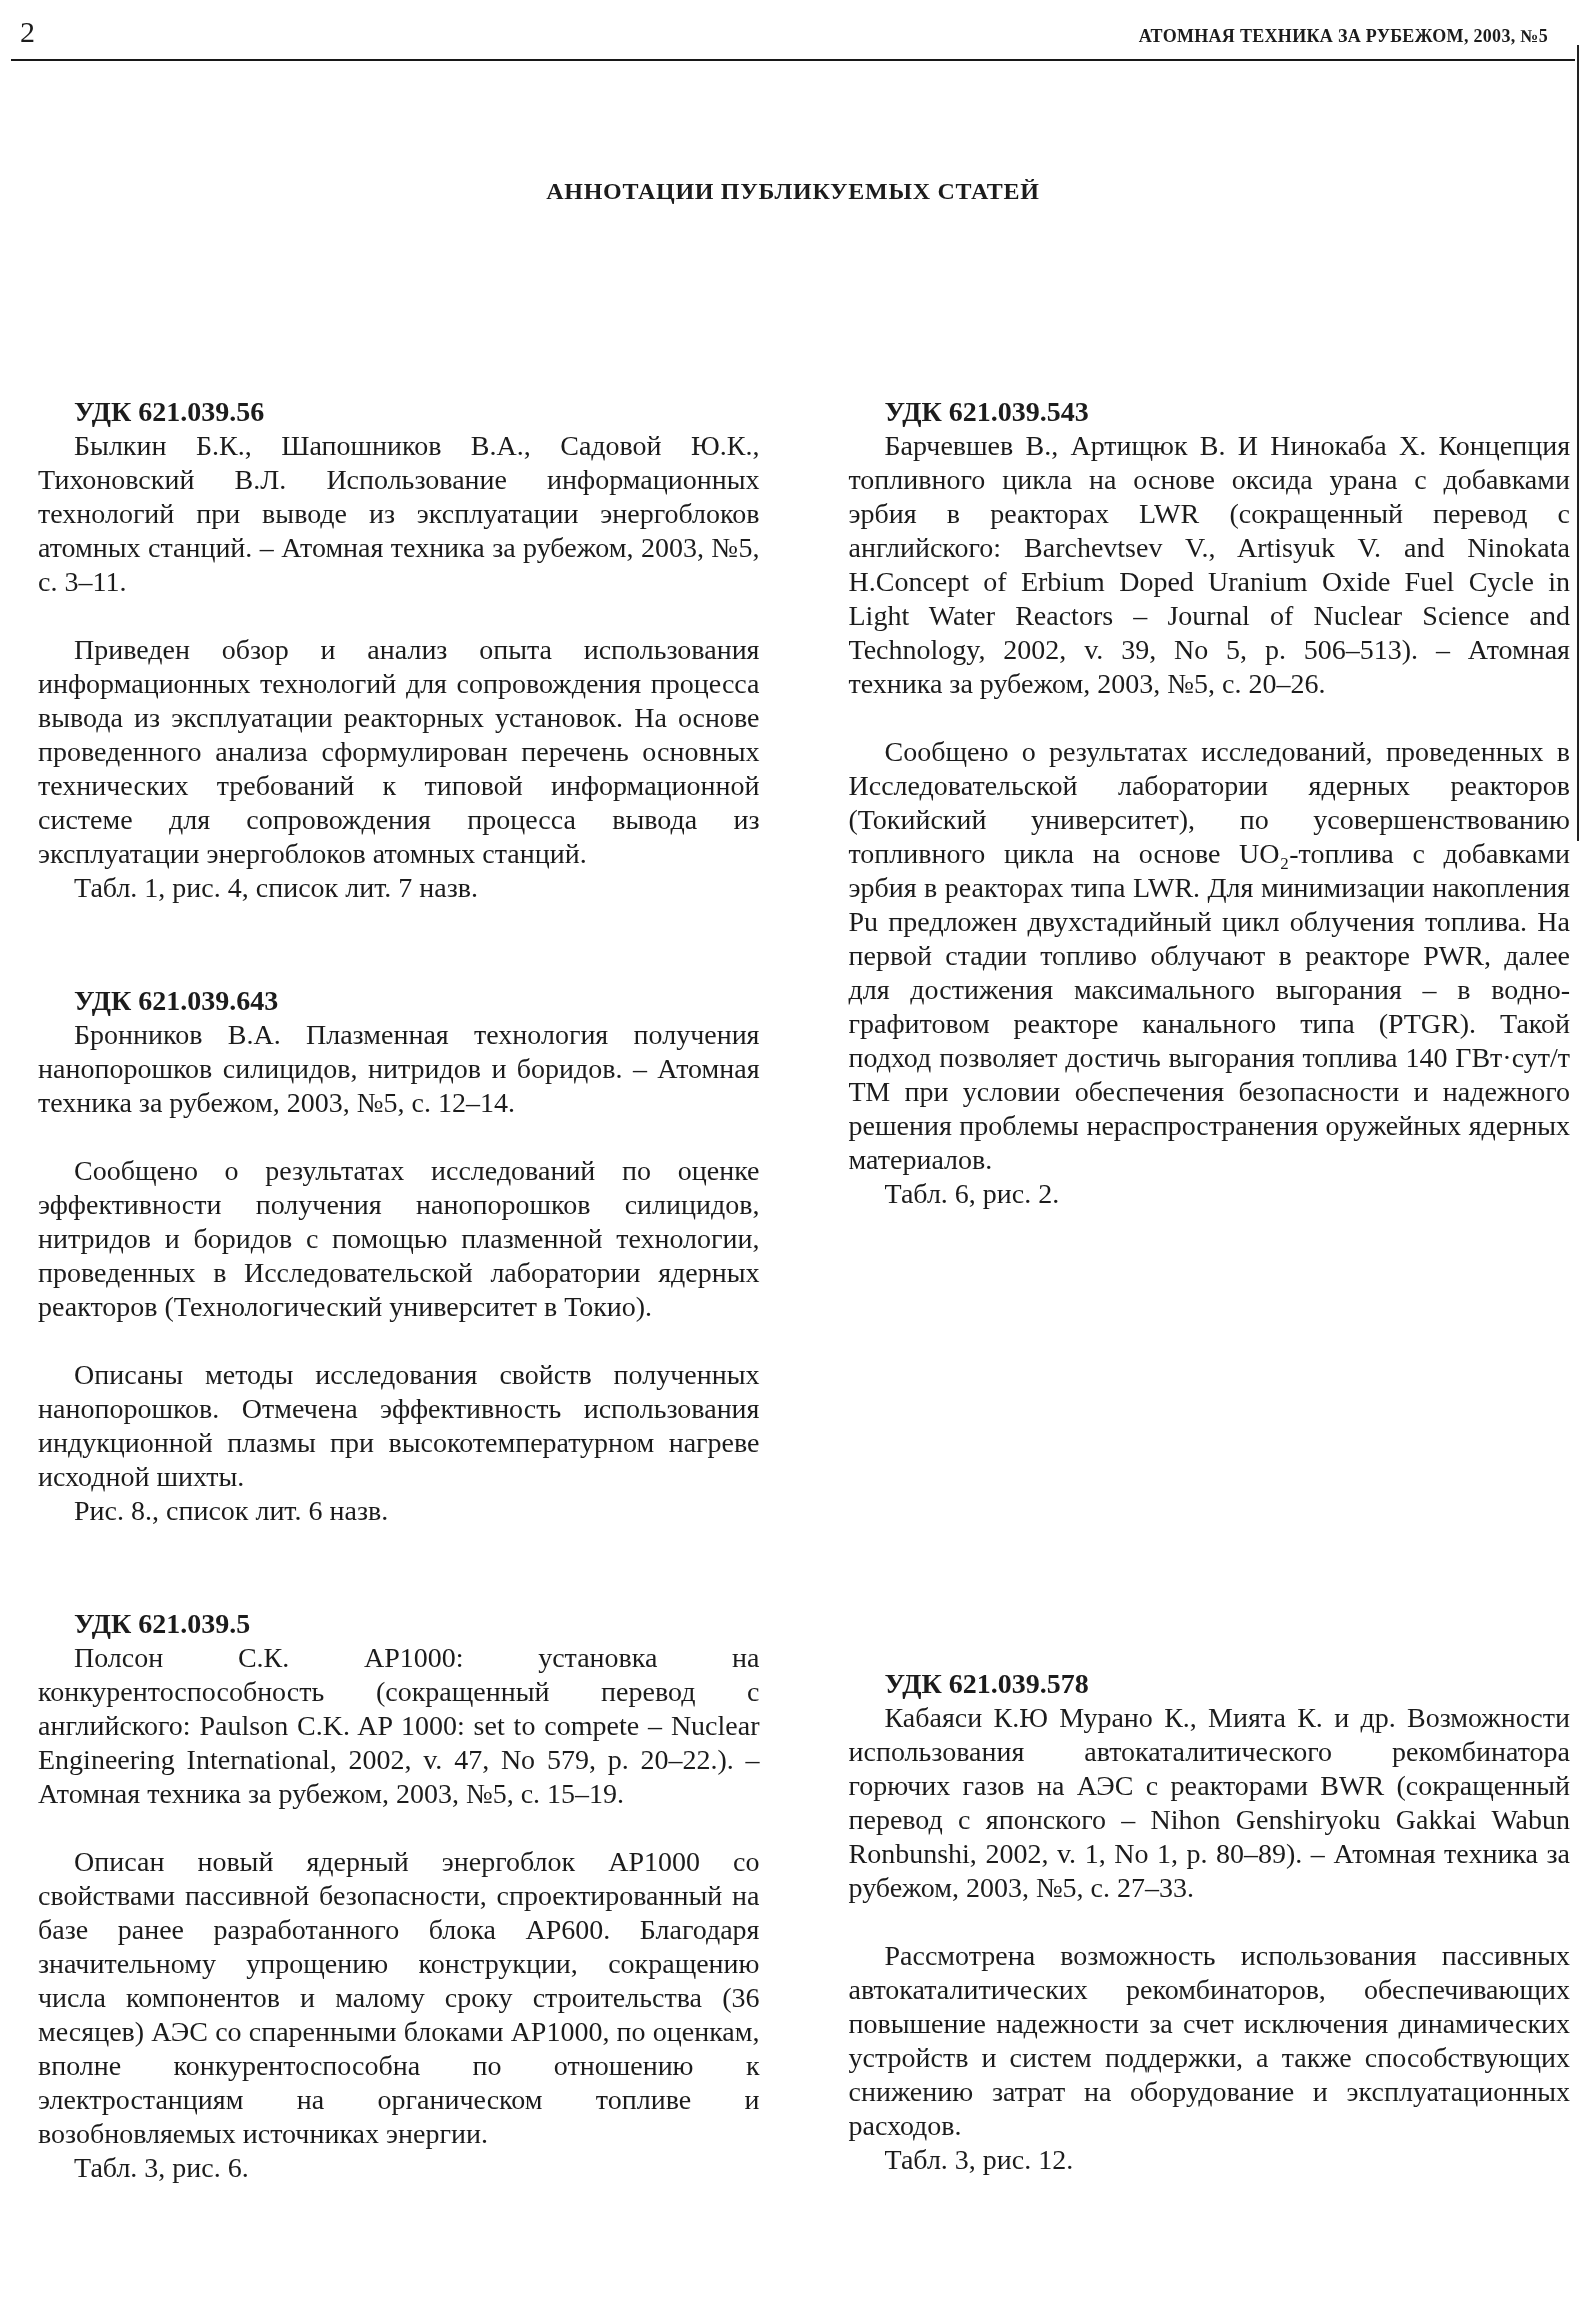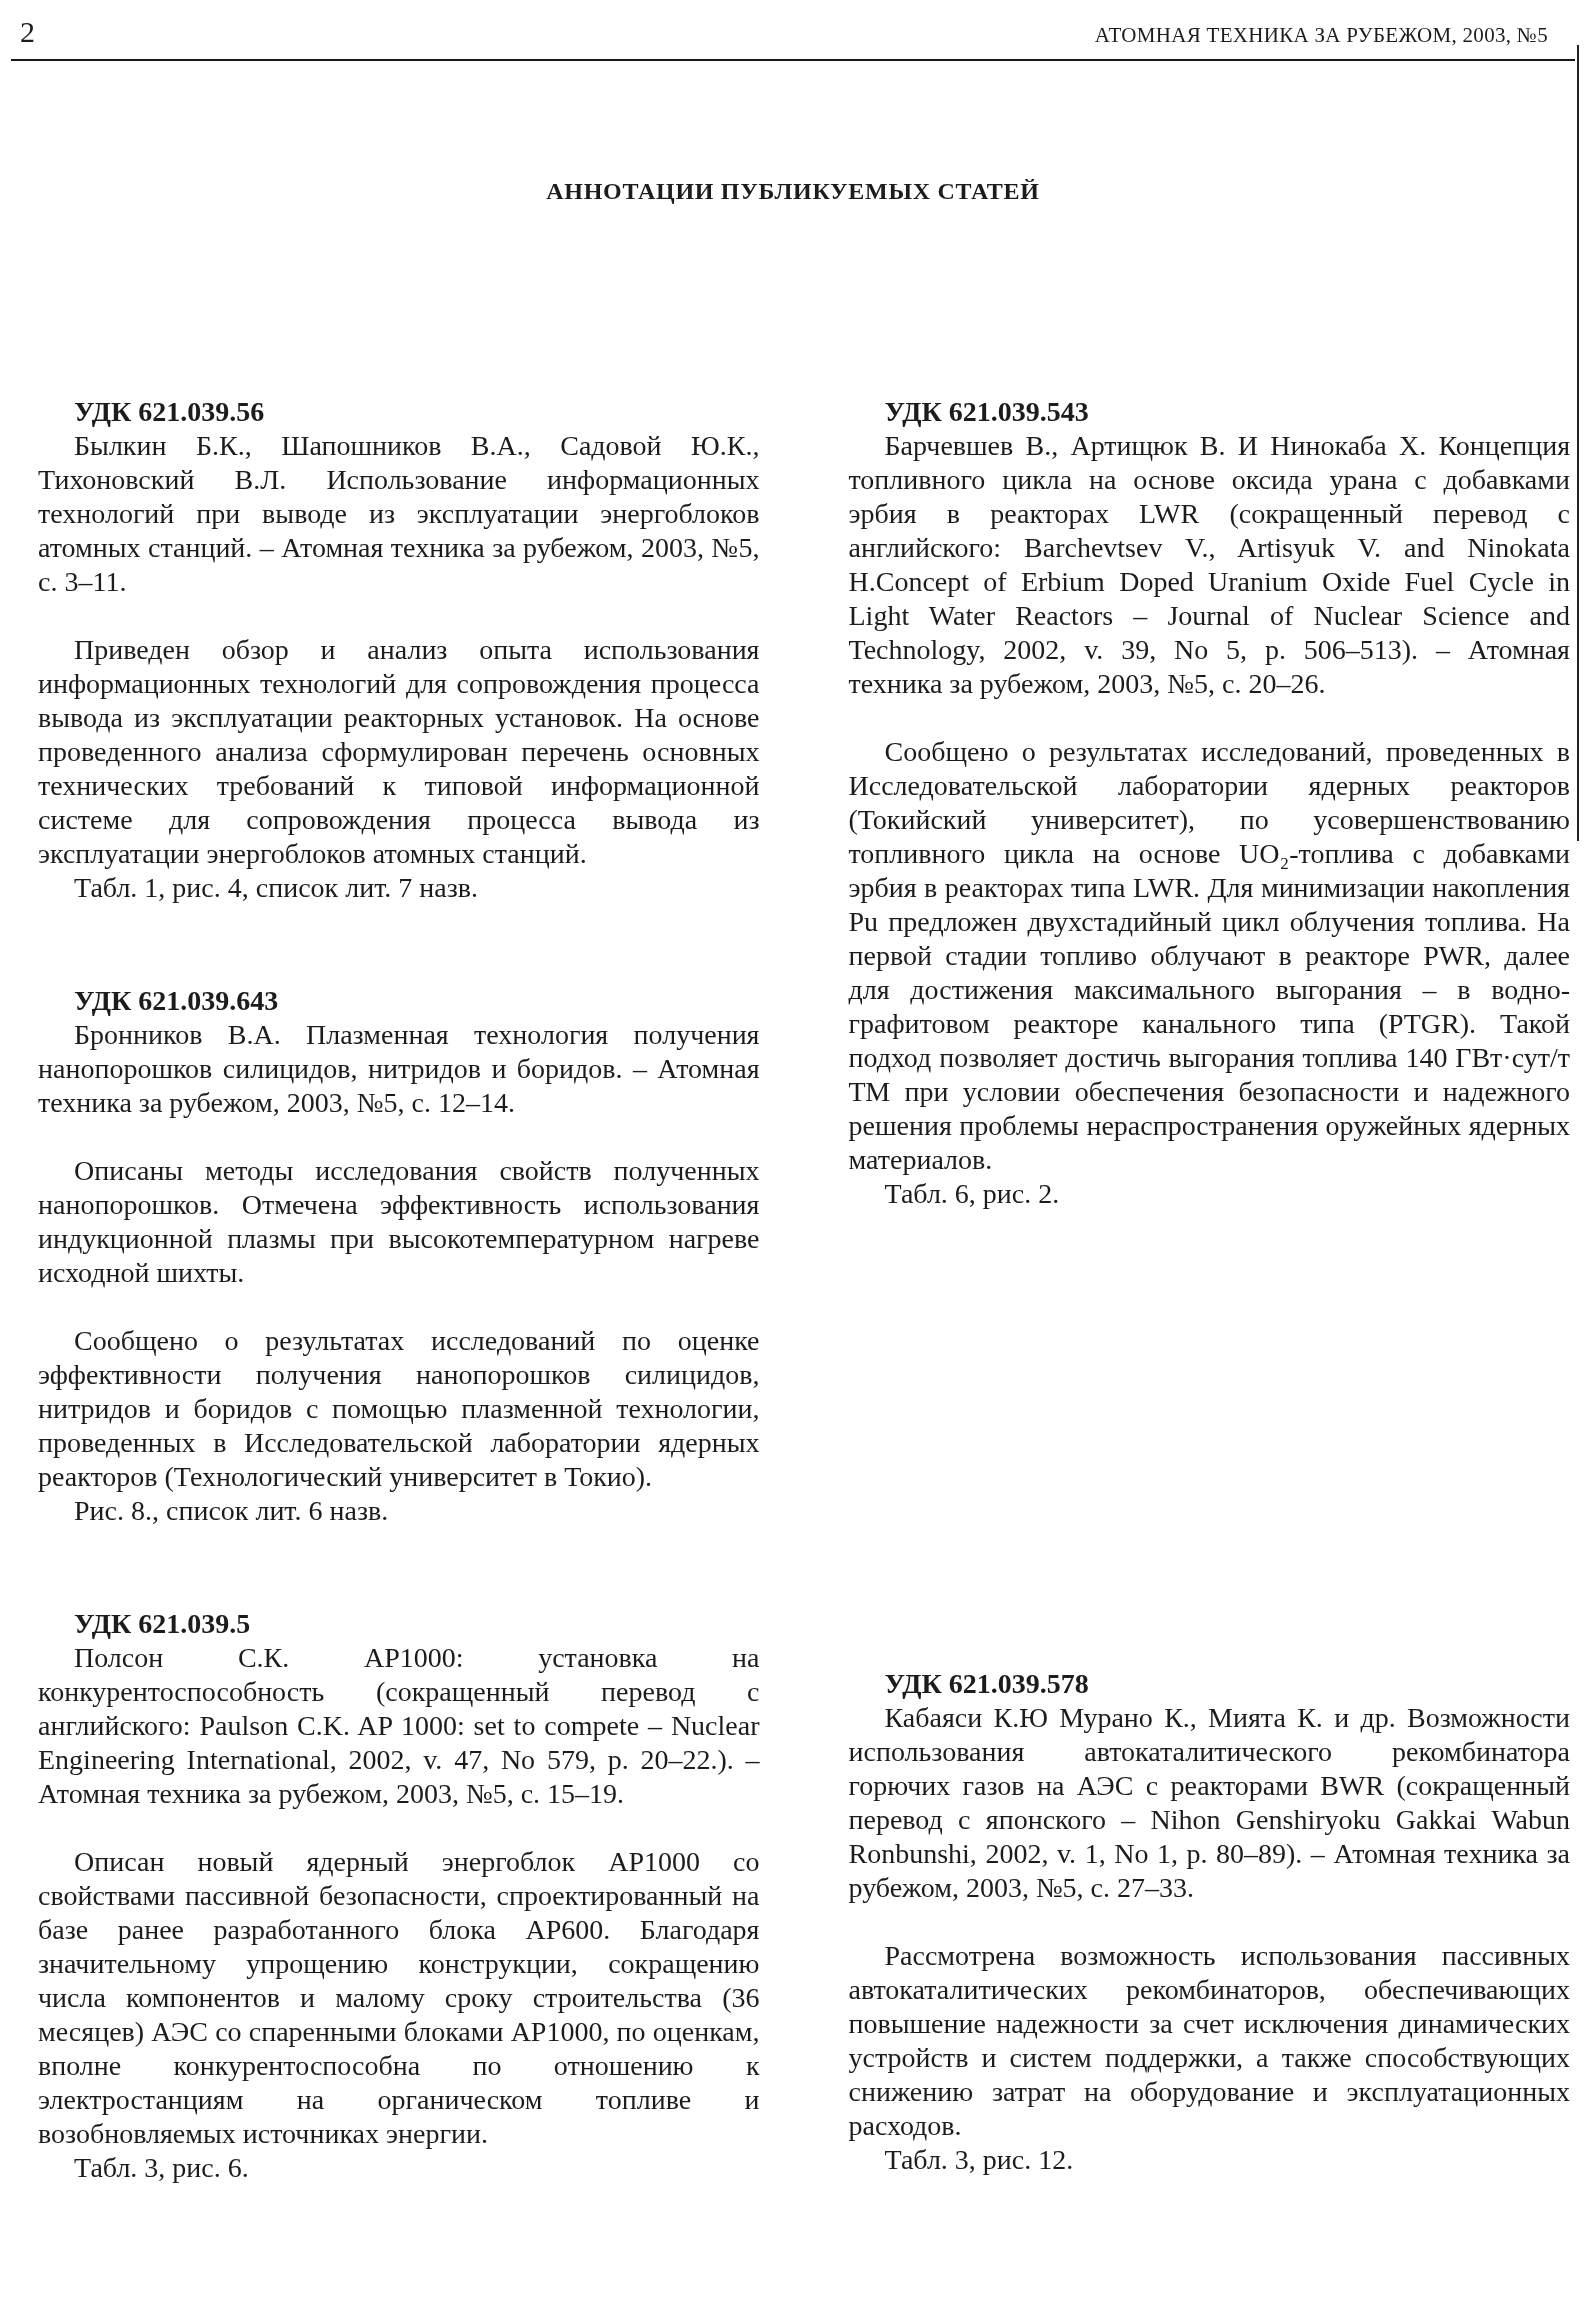--- a/index.html
+++ b/index.html
@@ -20,21 +20,21 @@
   p, h1, h2, h3, section { margin: 0; padding: 0; }
 
   
   .header {
     display: flex;
     justify-content: space-between;
     align-items: baseline;
     padding: 17px 38px 0 20px;
   }
   .page-num { font-size: 30px; line-height: 1; }
-  .journal  { font-size: 21px; line-height: 1; letter-spacing: 0.3px; }
+  .journal  { font-size: 18px; line-height: 1; letter-spacing: 0.3px; font-weight: bold; }
   .rule {
     border: none;
     border-top: 2.6px solid #181818;
     margin: 12px 10.6px 0 10.6px;
   }
 
   
   .scan-line {
     position: absolute;
     top: 45px;
@@ -116,22 +116,22 @@
         <p class="note">Табл. 1, рис. 4, список лит. 7 назв.</p>
       </section>
 
       <section class="abstract">
         <h3 class="udc">УДК 621.039.643</h3>
         <p class="bib">
           <span class="authors">Бронников В.А.</span>
           <span class="atitle">Плазменная технология получения нанопорошков силицидов, нитридов и боридов.</span>
           <span class="source">– Атомная техника за рубежом, 2003, №5, с. 12–14.</span>
         </p>
+        <p class="body-para">Сообщено о результатах исследований по оценке эффективности получения нанопорошков силицидов, нитридов и боридов с помощью плазменной технологии, проведенных в Исследовательской лаборатории ядерных реакторов (Технологический университет в Токио).</p>
         <p class="body-para">Описаны методы исследования свойств полученных нанопорошков. Отмечена эффективность использования индукционной плазмы при высокотемпературном нагреве исходной шихты.</p>
-        <p class="body-para">Сообщено о результатах исследований по оценке эффективности получения нанопорошков силицидов, нитридов и боридов с помощью плазменной технологии, проведенных в Исследовательской лаборатории ядерных реакторов (Технологический университет в Токио).</p>
         <p class="note">Рис. 8., список лит. 6 назв.</p>
       </section>
 
       <section class="abstract">
         <h3 class="udc">УДК 621.039.5</h3>
         <p class="bib">
           <span class="authors">Полсон С.К.</span>
           <span class="atitle">АР1000: установка на конкурентоспособность</span>
           <span class="source">(сокращенный перевод с английского: Paulson C.K. AP 1000: set to compete – Nuclear Engineering International, 2002, v. 47, No 579, p. 20–22.). – Атомная техника за рубежом, 2003, №5, с. 15–19.</span>
         </p>

